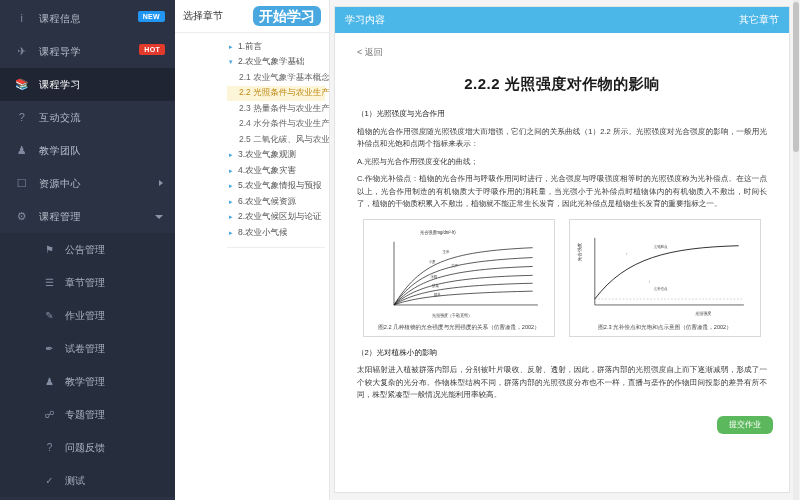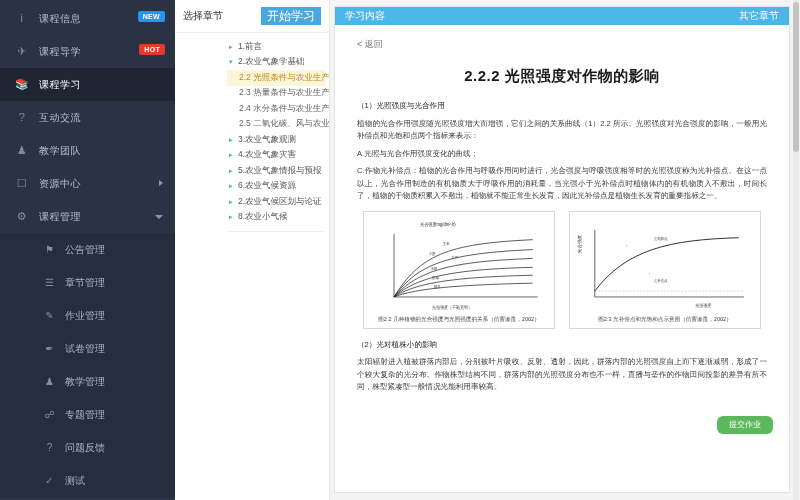--- a/index.html
+++ b/index.html
@@ -115,25 +115,26 @@
     display: flex;
     align-items: center;
     justify-content: space-between;
     padding: 16px 8px;
     border-bottom: 1px solid #ededed;
   }
   .mid-title { font-size: 10px; color: #333; }
   .mid-btn {
     background: #4aa8e0;
     color: #fff;
-    font-size: 12px;
-    border-radius: 0;
+    font-size: 14px;
+    border-radius: 6px;
     padding: 3px 6px;
     line-height: 1;
     border: none;
+    font-weight: bold;
   }
   .tree { padding: 6px 4px 0 4px; overflow: hidden; margin-left: 48px; }
   .tree-row {
     display: flex;
     align-items: center;
     font-size: 8.5px;
     color: #555;
     height: 15.5px;
     padding-left: 2px;
     white-space: nowrap;
@@ -155,21 +156,21 @@
   }
   .content-card {
     background: #fff;
     height: 487px;
     border: 1px solid #e3e3e3;
     display: flex;
     flex-direction: column;
     overflow: hidden;
   }
   .content-head {
-    height: 18px;
+    height: 26px;
     background: #4bb6e8;
     color: #fff;
     display: flex;
     align-items: center;
     justify-content: space-between;
     padding: 0 10px;
     font-size: 10px;
   }
   .content-body {
     flex: 1 1 auto;
@@ -334,20 +335,23 @@
       <button class="mid-btn">开始学习</button>
     </div>
     <div class="tree">
       <div class="tree-row">
           <span class="tcaret">▸</span>
           <span>1.前言</span>
         </div>
       <div class="tree-row">
           <span class="tcaret">▾</span>
           <span>2.农业气象学基础</span>
+        </div>
+      <div class="tree-row lvl2">
+          <span>2.1 农业气象学基本概念</span>
         </div>
       <div class="tree-row lvl2 sel">
           <span>2.2 光照条件与农业生产</span>
         </div>
       <div class="tree-row lvl2">
           <span>2.3 热量条件与农业生产</span>
         </div>
       <div class="tree-row lvl2">
           <span>2.4 水分条件与农业生产</span>
         </div>

